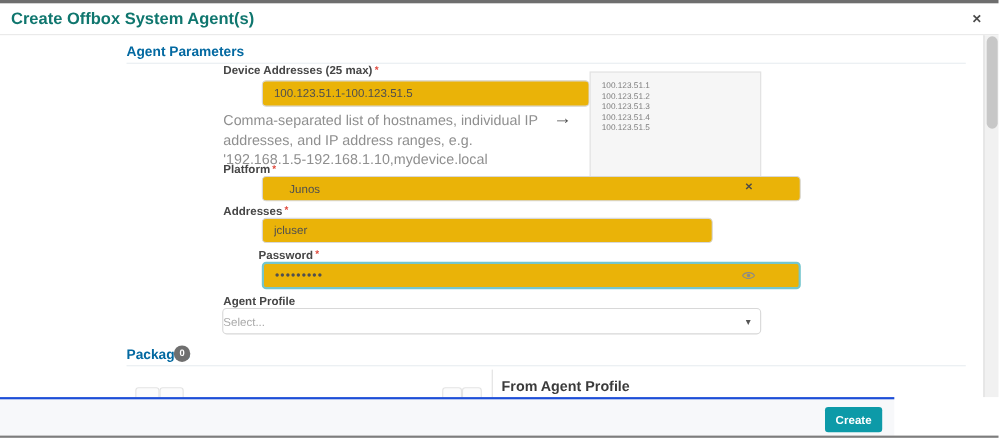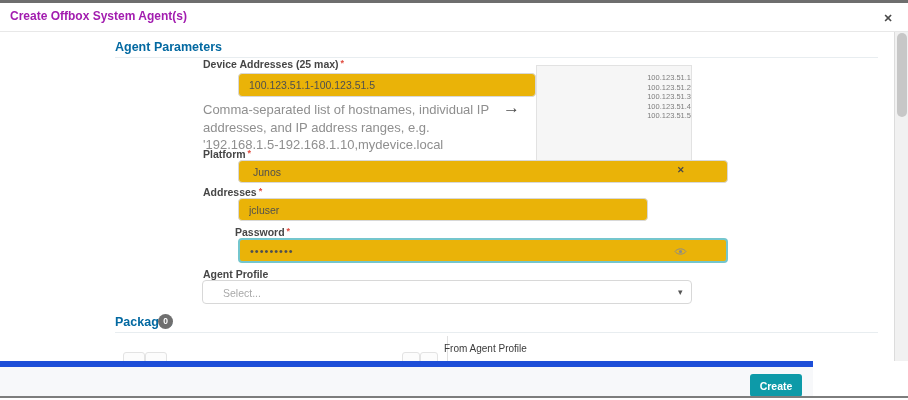--- a/index.html
+++ b/index.html
@@ -2,66 +2,66 @@
 <html><head>
 <meta charset="utf-8">
 <style>
   * { margin:0; padding:0; box-sizing:border-box; }
   html,body { background:#fff; }
   .stage {
     position:relative; width:908px; height:400px; overflow:hidden;
     background:#ffffff; font-family:"Liberation Sans", sans-serif; color:#3b3b3b;
   }
   .topbar { position:absolute; left:0; top:0; width:908px; height:3px; background:#6e6e6e; }
-  .title { position:absolute; left:10px; top:9px; font-size:12px; font-weight:bold; color:#a21caf; }
+  .title { position:absolute; left:10px; top:9px; font-size:15px; font-weight:bold; color:#0f766e; }
   .close { position:absolute; left:880px; top:10px; width:16px; height:16px; font-size:11px;
            font-weight:bold; color:#4a4a4a; text-align:center; line-height:16px; cursor:pointer; }
   .hdr-divider { position:absolute; left:0; top:31px; width:908px; height:1px; background:#e8e8e8; }
 
   .section-title { position:absolute; font-size:12.5px; font-weight:bold; color:#0369a1; }
   .sec-div { position:absolute; height:1px; background:#e8edf0; }
 
   .field-label { position:absolute; font-size:10.5px; font-weight:bold; color:#464646; }
   .req { color:#e04b3f; font-size:9px; vertical-align:top; margin-left:2px; }
 
   .tinput {
     position:absolute; border:1px solid #d8d8d8; border-radius:4px; background:#eab308;
     font-family:"Liberation Sans", sans-serif; font-size:10.5px; color:#4f4f4f; outline:none;margin-left:36px;
   }
   .helper { position:absolute; font-size:13px; line-height:1.35; color:#8f8f8f; }
 
   .arrow { position:absolute; left:503px; top:98px; font-size:17px; font-weight:bold; color:#4d4d4d; }
 
   .ipbox { position:absolute; left:536px; top:65px; width:156px; height:99px;
-           background:#f6f6f6; border:1px solid #e2e2e2; padding:7px 0 0 10px;text-align:right; }
+           background:#f6f6f6; border:1px solid #e2e2e2; padding:7px 0 0 10px; }
   .ipbox div { font-size:7.5px; line-height:9.5px; color:#7d7d7d; }
 
   .clear-x { position:absolute; left:677px; top:165px; font-size:9px; font-weight:bold; color:#4a4a4a; cursor:pointer; }
   .eye { position:absolute; left:674px; top:244px; cursor:pointer; }
   .caret { position:absolute; left:678px; top:287px; font-size:9px; color:#555; }
 
   .select-box { position:absolute; left:202px; top:280px; width:490px; height:24px;
                 border:1px solid #d8d8d8; border-radius:4px; background:#fff; }
-  .select-box .ph { position:absolute; left:20px; top:6px; font-size:10.5px; color:#a9a9a9;text-align:right; }
+  .select-box .ph { position:absolute; left:0; top:6px; font-size:10.5px; color:#a9a9a9;text-align:right; }
 
   .badge { position:absolute; left:158px; top:314px; width:15px; height:15px; border-radius:50%;
            background:#6f6f6f; color:#fff; font-size:8.5px; font-weight:bold;
            text-align:center; line-height:15px; }
 
   .frag { position:absolute; top:352px; height:12px; background:#fcfcfc;
           border:1px solid #e3e3e3; border-radius:3px 3px 0 0; }
   .vdiv { position:absolute; left:447px; top:336px; width:1px; height:26px; background:#e0e0e0; }
-  .col-hdr { position:absolute; left:444px; top:343px; font-size:10px; font-weight:normal; color:#3b3b3b; }
+  .col-hdr { position:absolute; left:456px; top:343px; font-size:13px; font-weight:bold; color:#3b3b3b; }
 
   .scrollbar { position:absolute; left:894px; top:32px; width:14px; height:329px;
                background:#f1f1f1; border-left:1px solid #dcdcdc; }
   .thumb { position:absolute; left:2px; top:1px; width:10px; height:84px; background:#c7c7c7; border-radius:5px; }
 
   .footer { position:absolute; left:0; top:361px; width:813px; height:35px;
-            background:#f7f8fa; border-top:6px solid #1d4ed8; z-index:5; }
+            background:#f7f8fa; border-top:2px solid #1d4ed8; z-index:5; }
   .create-btn { position:absolute; right:11px; top:7px; width:52px; height:23px;
                 background:#0d9aa8; color:#fff; border:none; border-radius:3px;
                 font-family:"Liberation Sans", sans-serif; font-size:10.5px; font-weight:bold; cursor:pointer; }
   .bottom-line { position:absolute; left:0; top:396px; width:908px; height:1.5px; background:#7d7d7d; z-index:6; }
 </style>
 </head>
 <body>
 
 <div class="stage">
 
@@ -86,21 +86,21 @@
     <div>100.123.51.1</div>
     <div>100.123.51.2</div>
     <div>100.123.51.3</div>
     <div>100.123.51.4</div>
     <div>100.123.51.5</div>
   </div>
 
   <div class="field-label" style="left:203px; top:148px;">
     <span>Platform</span><span class="req">*</span>
   </div>
-  <input class="tinput" style="left: 202px; top: 160px; width: 490px; height: 23px; padding-left: 14px;" value="Junos">
+  <input class="tinput" style="left: 202px; top: 160px; width: 490px; height: 23px; padding-left: 24px;" value="Junos">
   <div class="clear-x">✕</div>
 
   <div class="field-label" style="left:203px; top:186px;">
     <span>Addresses</span><span class="req">*</span>
   </div>
   <input class="tinput" style="left: 202px; top: 198px; width: 410px; height: 23px; padding-left: 10px;" value="jcluser">
 
   <div class="field-label" style="left:203px; top:226px;margin-left:32px;">
     <span>Password</span><span class="req">*</span>
   </div>

